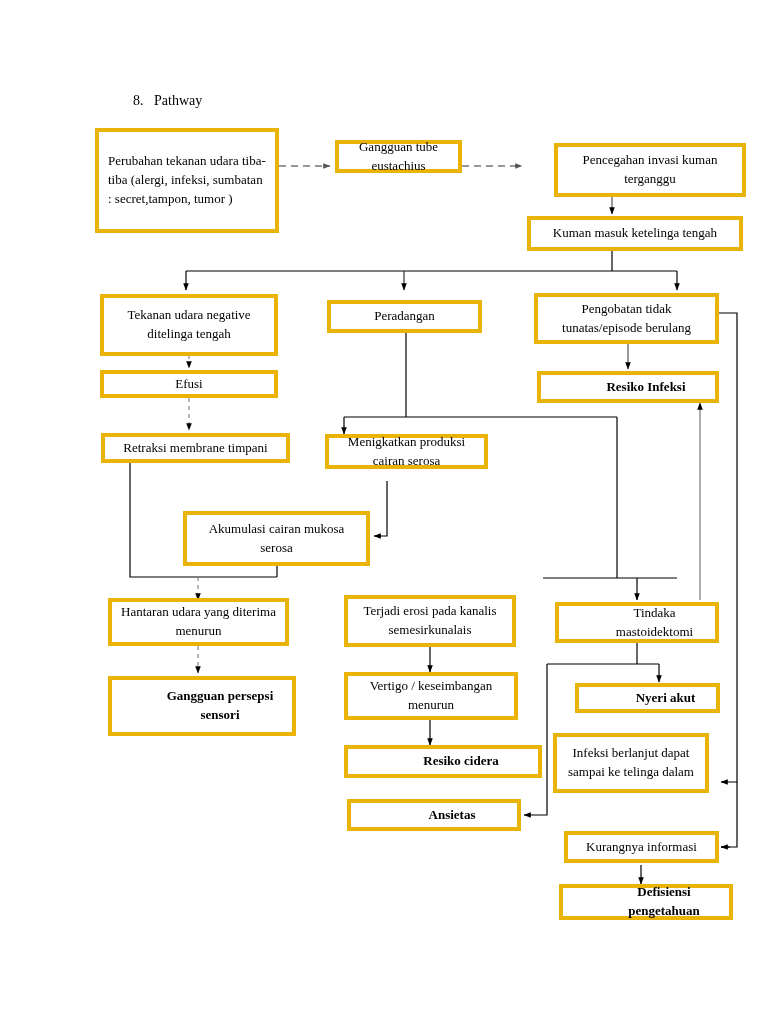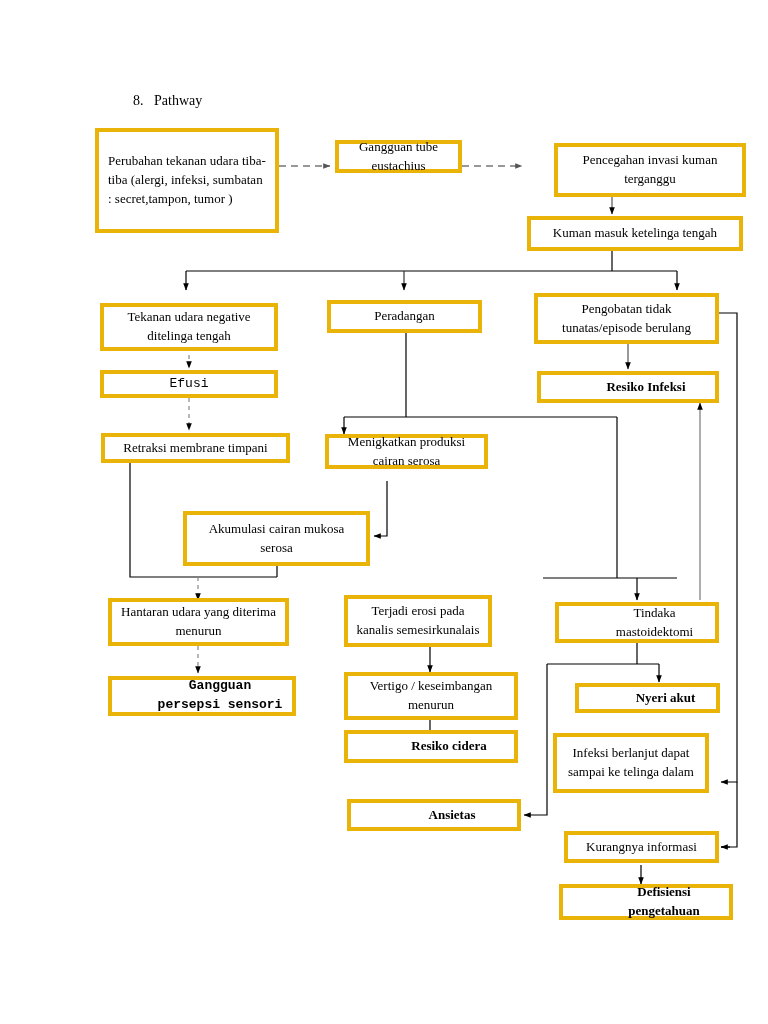--- a/index.html
+++ b/index.html
@@ -150,33 +150,33 @@
   </div>
 
   <div class="node" style="left:527px; top:143px; width:192px; height:54px;margin-left:27px;">
     <span>Pencegahan invasi kuman terganggu</span>
   </div>
 
   <div class="node" style="left:503px; top:216px; width:216px; height:35px;margin-left:24px;">
     <span>Kuman masuk ketelinga tengah</span>
   </div>
 
-  <div class="node" style="left:100px; top:303px; width:178px; height:48px;">
+  <div class="node" style="left:100px; top:294px; width:178px; height:62px;">
     <span>Tekanan udara negative ditelinga tengah</span>
   </div>
 
   <div class="node" style="left:327px; top:300px; width:155px; height:33px;">
     <span>Peradangan</span>
   </div>
 
   <div class="node" style="left:534px; top:293px; width:185px; height:51px;">
     <span>Pengobatan tidak tunatas/episode berulang</span>
   </div>
 
-  <div class="node" style="left:100px; top:370px; width:178px; height:28px;font-family:Liberation Mono, monospace;">
+  <div class="node" style="left:100px; top:370px; width:178px; height:28px;">
     <span>Efusi</span>
   </div>
 
   <div class="node bold" style="left:537px; top:371px; width:182px; height:32px;">
     <span>Resiko Infeksi</span>
   </div>
 
   <div class="node" style="left:101px; top:433px; width:189px; height:30px;">
     <span>Retraksi membrane timpani</span>
   </div>
@@ -186,41 +186,41 @@
   </div>
 
   <div class="node" style="left:183px; top:511px; width:187px; height:55px;">
     <span>Akumulasi cairan mukosa serosa</span>
   </div>
 
   <div class="node" style="left:108px; top:598px; width:181px; height:48px;">
     <span>Hantaran udara yang diterima menurun</span>
   </div>
 
-  <div class="node" style="left:344px; top:595px; width:148px; height:52px;">
+  <div class="node" style="left:344px; top:595px; width:172px; height:52px;">
     <span>Terjadi erosi pada kanalis semesirkunalais</span>
   </div>
 
   <div class="node" style="left:555px; top:602px; width:164px; height:41px;padding-left:41px;">
     <span>Tindaka mastoidektomi</span>
   </div>
 
-  <div class="node bold" style="left:108px; top:676px; width:188px; height:40px;font-family:Liberation Mono, monospace;">
+  <div class="node bold" style="left:108px; top:676px; width:188px; height:60px;">
     <span>Gangguan persepsi sensori</span>
   </div>
 
   <div class="node" style="left:344px; top:672px; width:174px; height:48px;">
     <span>Vertigo / keseimbangan menurun</span>
   </div>
 
   <div class="node bold" style="left:575px; top:683px; width:145px; height:30px;">
     <span>Nyeri akut</span>
   </div>
 
-  <div class="node bold" style="left:344px; top:730px; width:174px; height:33px;">
+  <div class="node bold" style="left:344px; top:745px; width:198px; height:33px;">
     <span>Resiko cidera</span>
   </div>
 
   <div class="node" style="left:553px; top:733px; width:156px; height:60px;">
     <span>Infeksi berlanjut dapat sampai ke telinga dalam</span>
   </div>
 
   <div class="node bold" style="left:347px; top:799px; width:174px; height:32px;">
     <span>Ansietas</span>
   </div>

